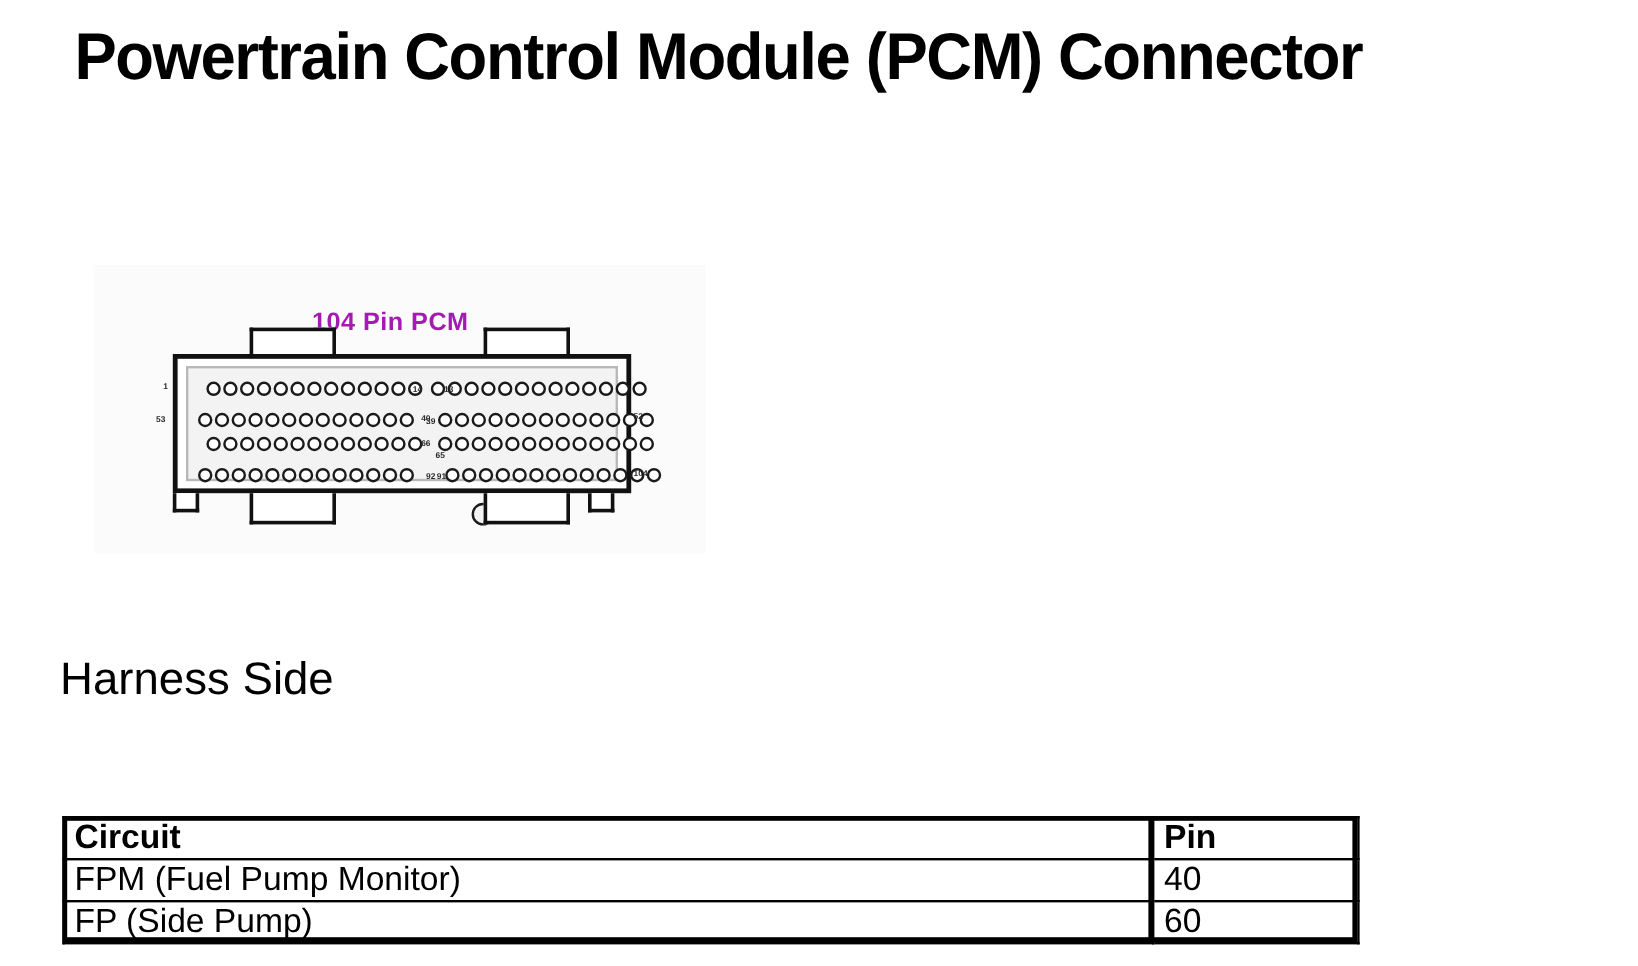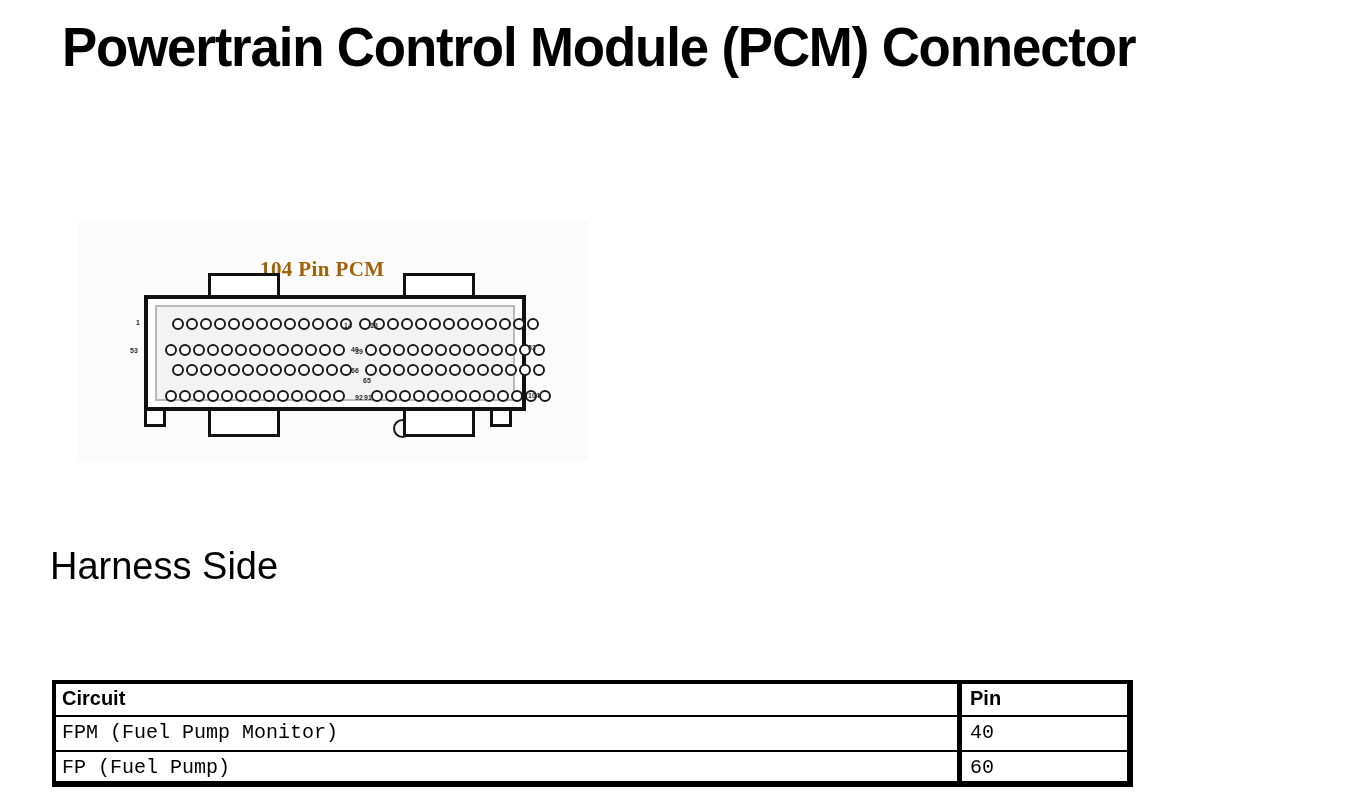--- a/index.html
+++ b/index.html
@@ -41,26 +41,26 @@
     top: 221px;
     width: 510px;
     height: 240px;
     background: #fbfbfb;
   }
 
   #connector-caption {
     position: absolute;
     left: 182px;
     top: 36px;
-    font-family: Liberation Serif, serif;
+    font-family: Liberation Sans, sans-serif;
     font-weight: bold;
     font-size: 21px;
     line-height: 24px;
     letter-spacing: 0.4px;
-    color: #a16207;
+    color: #a21caf;
     white-space: nowrap;
   }
 
   
   #connector-body {
     position: absolute;
     left: 66px;
     top: 74px;
     width: 382px;
     height: 116px;
@@ -153,28 +153,28 @@
   #circuit-table col.col-circuit { width: 908px; }
   #circuit-table col.col-pin { width: 171px; }
 
   #circuit-table th,
   #circuit-table td {
     border: 2px solid #000000;
     padding: 2px 0 3px 8px;
     text-align: left;
     vertical-align: middle;
     font-family: "Liberation Sans", sans-serif;
-    font-size: 20px;
+    font-size: 28px;
     line-height: 28px;
     color: #000000;
     height: 31px;
     box-sizing: border-box;
   }
   #circuit-table th { font-weight: bold; }
-  #circuit-table td { font-weight: normal; font-family: Liberation Mono, monospace; }
+  #circuit-table td { font-weight: normal; }
 
   
   #table-wrap {
     position: absolute;
     left: 52px;
     top: 680px;
     width: 1079px;
     height: 105px;
     border: 4px solid #000000;
     box-sizing: border-box;
@@ -364,19 +364,19 @@
       <th>Circuit</th>
       <th>Pin</th>
     </tr>
   </thead>
   <tbody>
     <tr>
       <td>FPM (Fuel Pump Monitor)</td>
       <td>40</td>
     </tr>
     <tr>
-      <td>FP (Fuel Pump)</td>
+      <td>FP (Side Pump)</td>
       <td>60</td>
     </tr>
   </tbody>
 </table>
 <div id="table-wrap"></div>
 <div id="table-col-divider"></div>
 
 </body></html>

